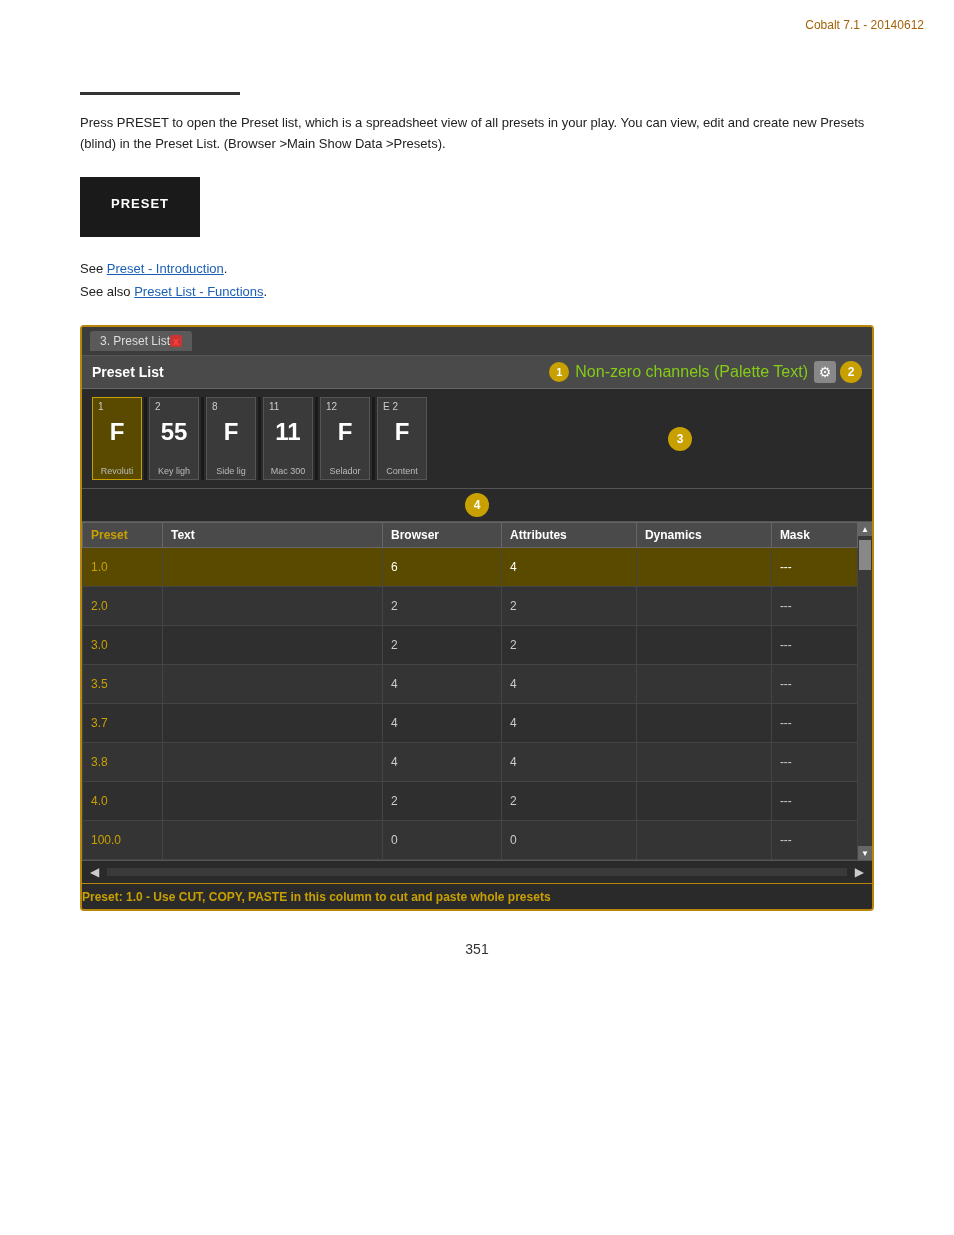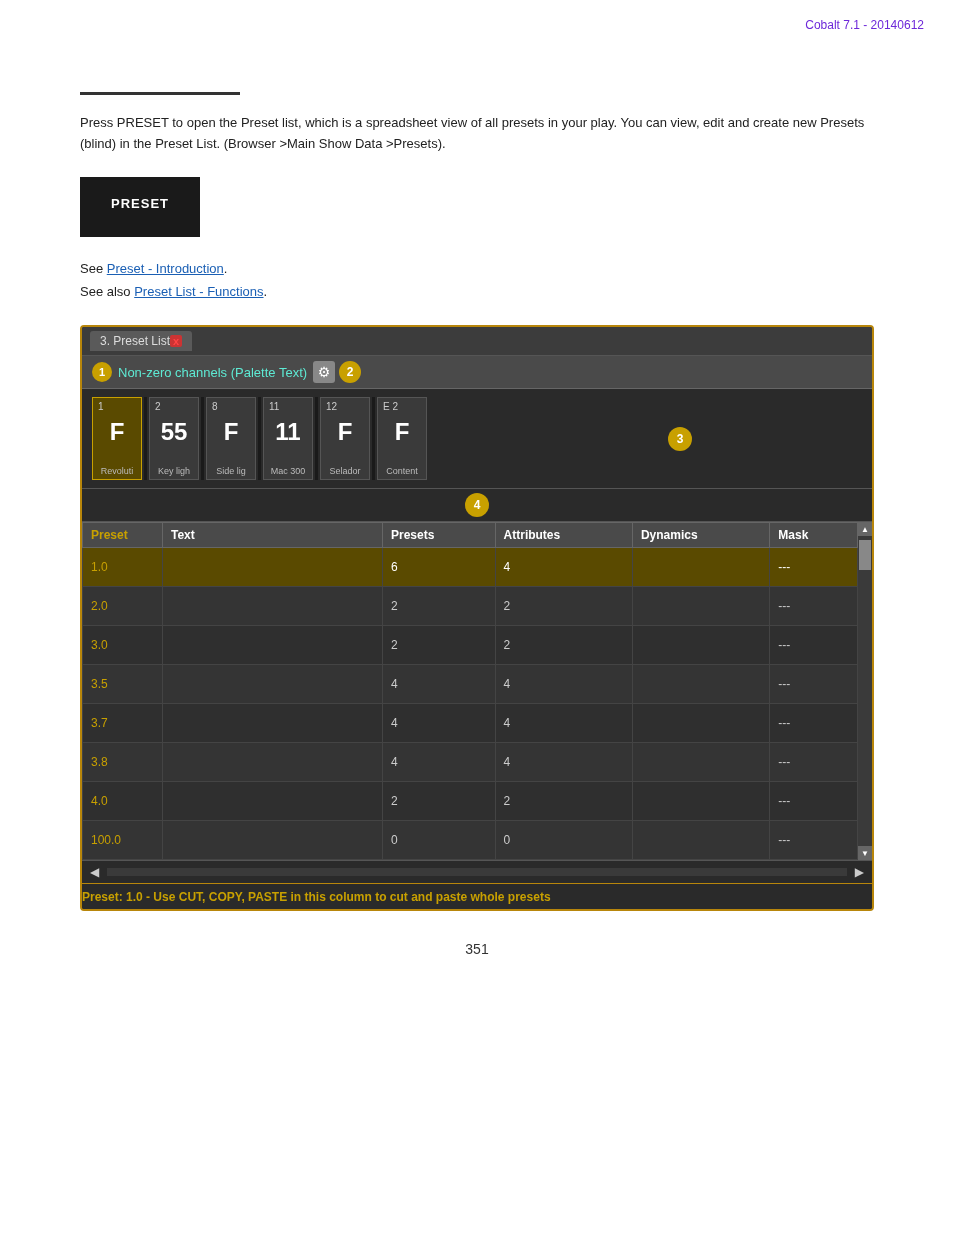--- a/index.html
+++ b/index.html
@@ -10,21 +10,21 @@
       color: #222;
       width: 954px;
       min-height: 1235px;
       position: relative;
     }
 
     .page-header {
       text-align: right;
       padding: 18px 30px 0 0;
       font-size: 12px;
-      color: #6d28d9;
+      color: #a16207;
       margin-left: 44px;
     }
 
     .content-area {
       padding: 60px 80px 40px 80px;
     }
 
     .section-title-bar {
       width: 160px;
       height: 3px;
@@ -132,22 +132,22 @@
       width: 20px;
       height: 20px;
       display: flex;
       align-items: center;
       justify-content: center;
       font-size: 11px;
       font-weight: bold;
     }
 
     .badge-label {
-      color: #5eead4;
-      font-size: 13px;
+      color: #84cc16;
+      font-size: 16px;
     }
 
     .gear-btn {
       background: #888;
       color: #fff;
       width: 22px;
       height: 22px;
       display: flex;
       align-items: center;
       justify-content: center;
@@ -443,20 +443,21 @@
   <div class="preset-list-widget">
 
     <div class="widget-tab-bar">
       <div class="widget-tab">
         <span>3. Preset List</span>
         <span class="widget-tab-close">x</span>
       </div>
     </div>
 
     <div class="preset-list-header">
+      <span class="preset-list-title">Preset List</span>
       <div class="header-badge-row">
         <div class="badge-circle">
           <span>1</span>
         </div>
         <span class="badge-label">Non-zero channels (Palette Text)</span>
         <div class="gear-btn">
           <span>⚙</span>
         </div>
       </div>
       <div class="badge-2">
@@ -514,21 +515,21 @@
       </div>
     </div>
 
     <div class="scrollbar-area">
       <div class="table-wrapper">
         <table class="preset-table">
           <thead>
             <tr>
               <th class="preset-col">Preset</th>
               <th class="text-col">Text</th>
-              <th>Presets</th>
+              <th>Browser</th>
               <th>Attributes</th>
               <th>Dynamics</th>
               <th>Mask</th>
             </tr>
           </thead>
           <tbody id="table-body">
           <tr class="selected-row">
                 <td class="preset-col">1.0</td>
                 <td class="text-col"></td>
                 <td>6</td>

